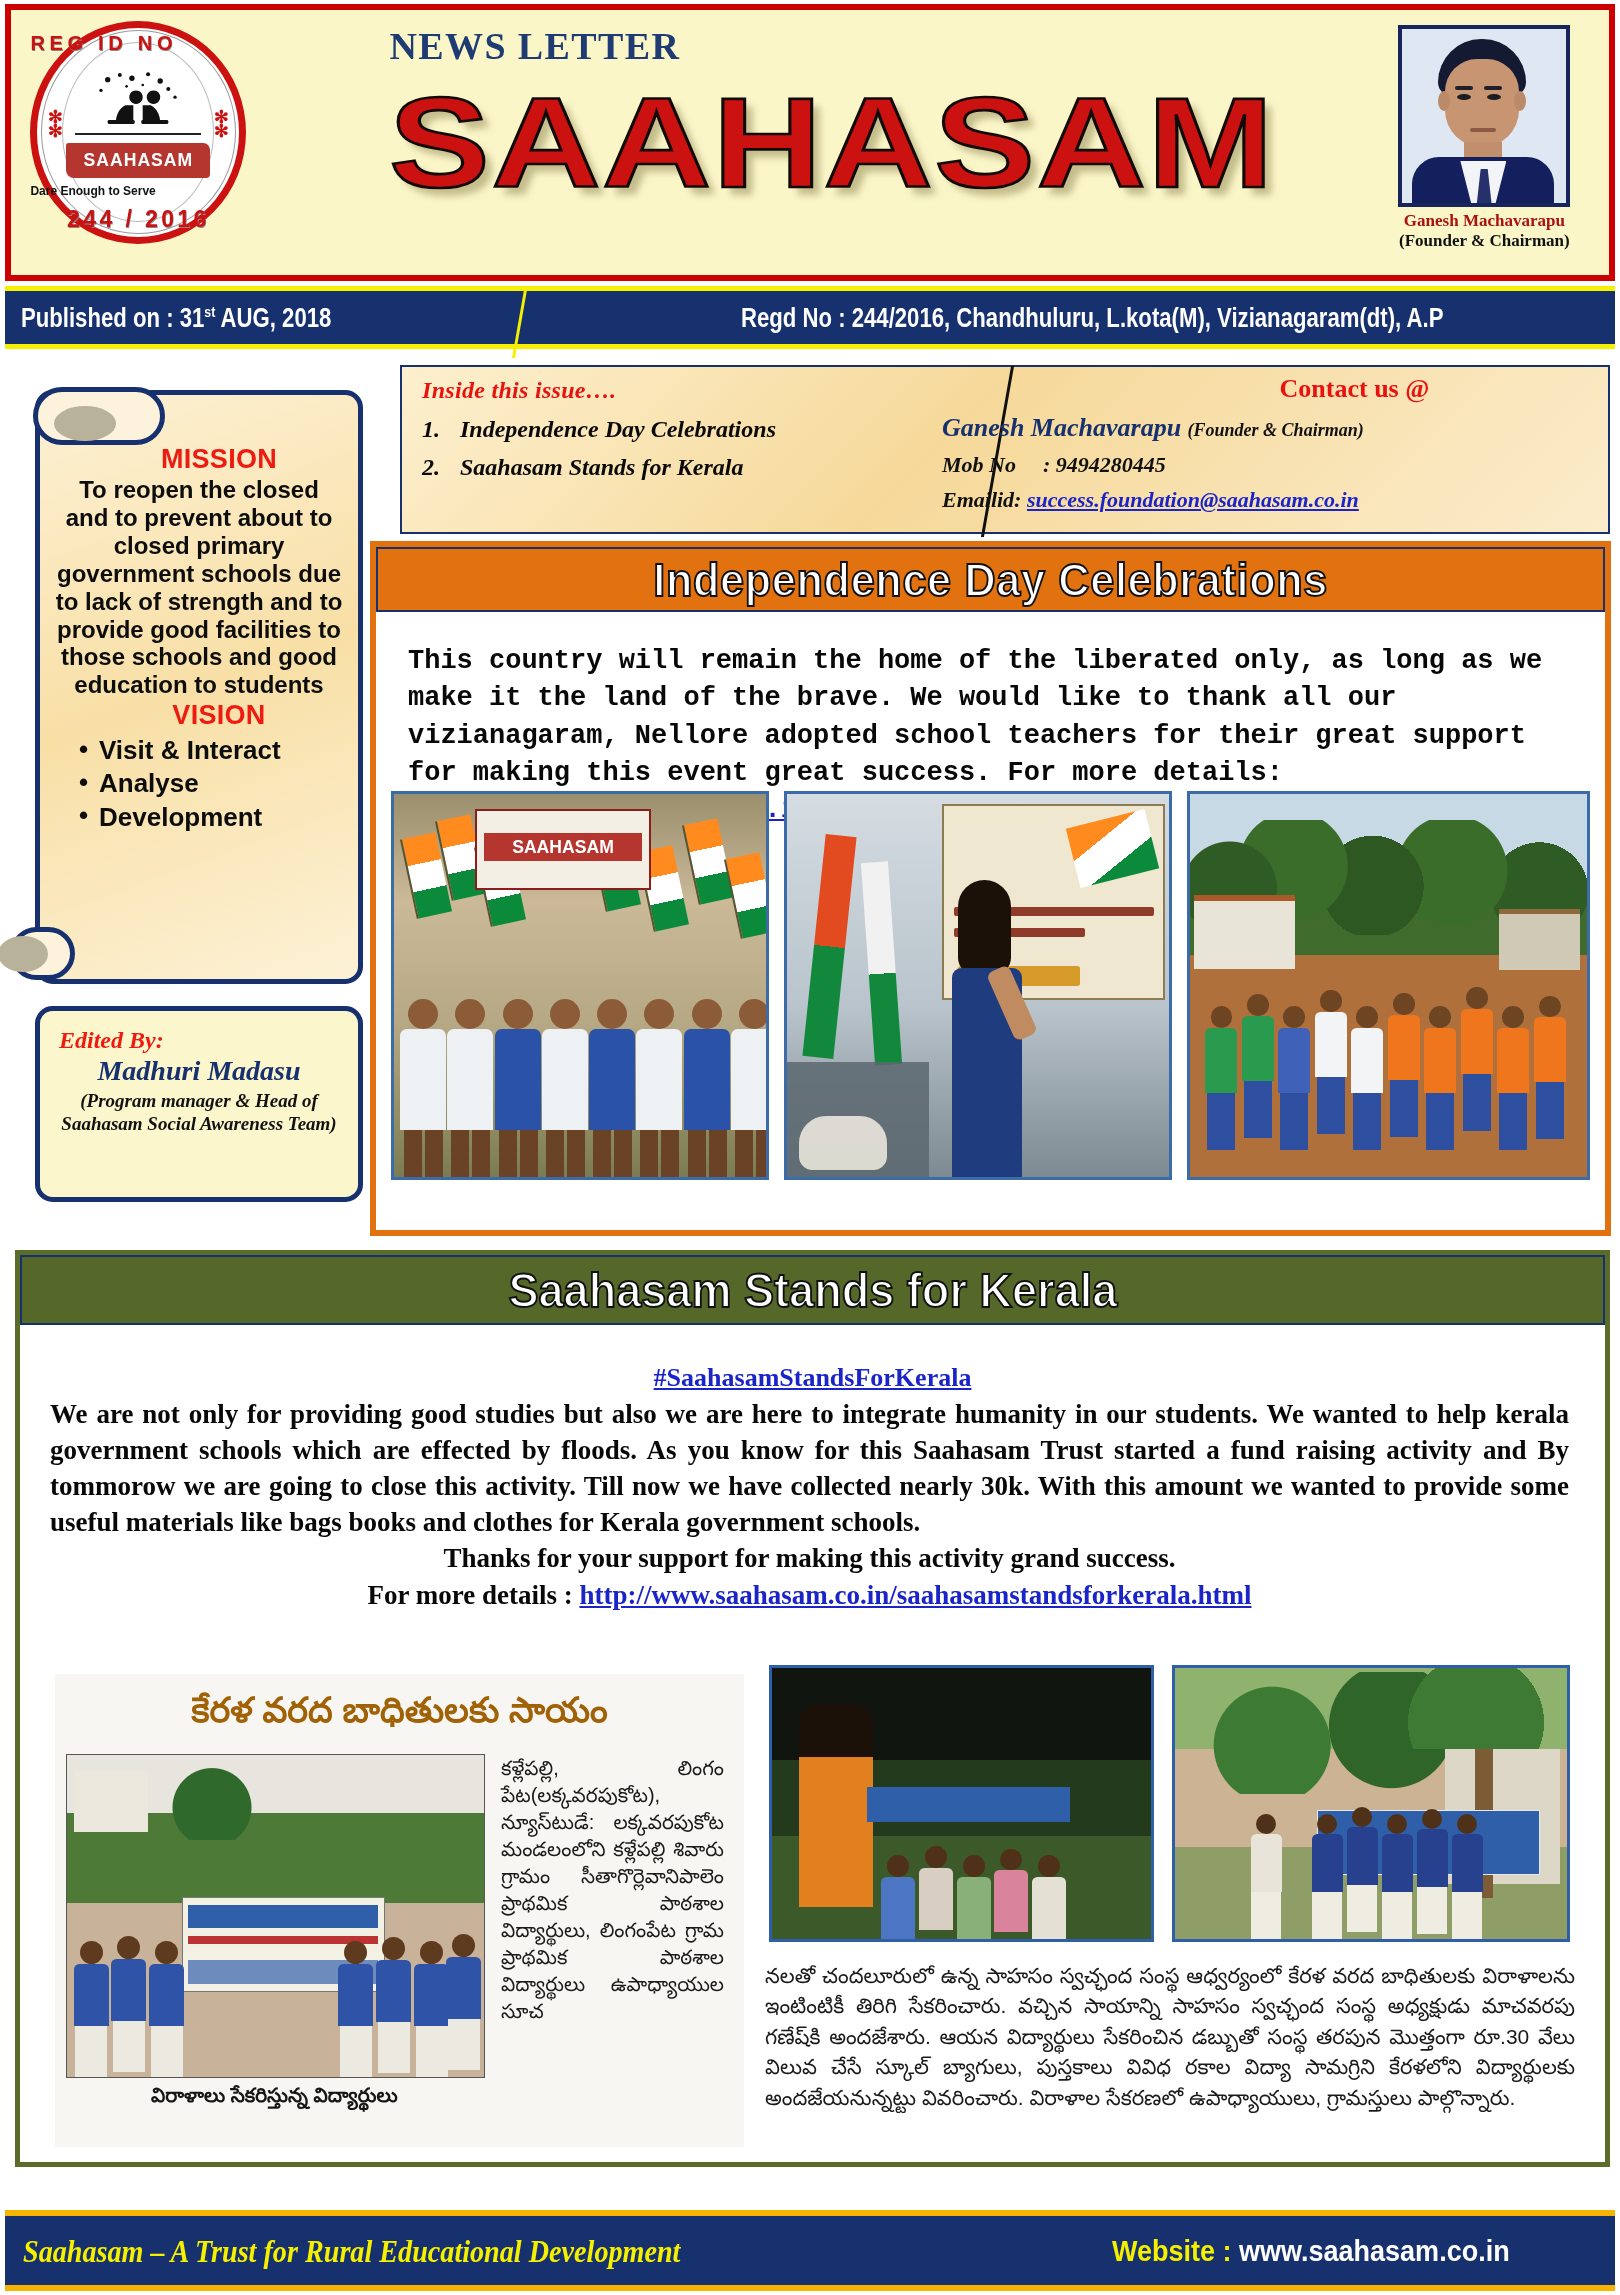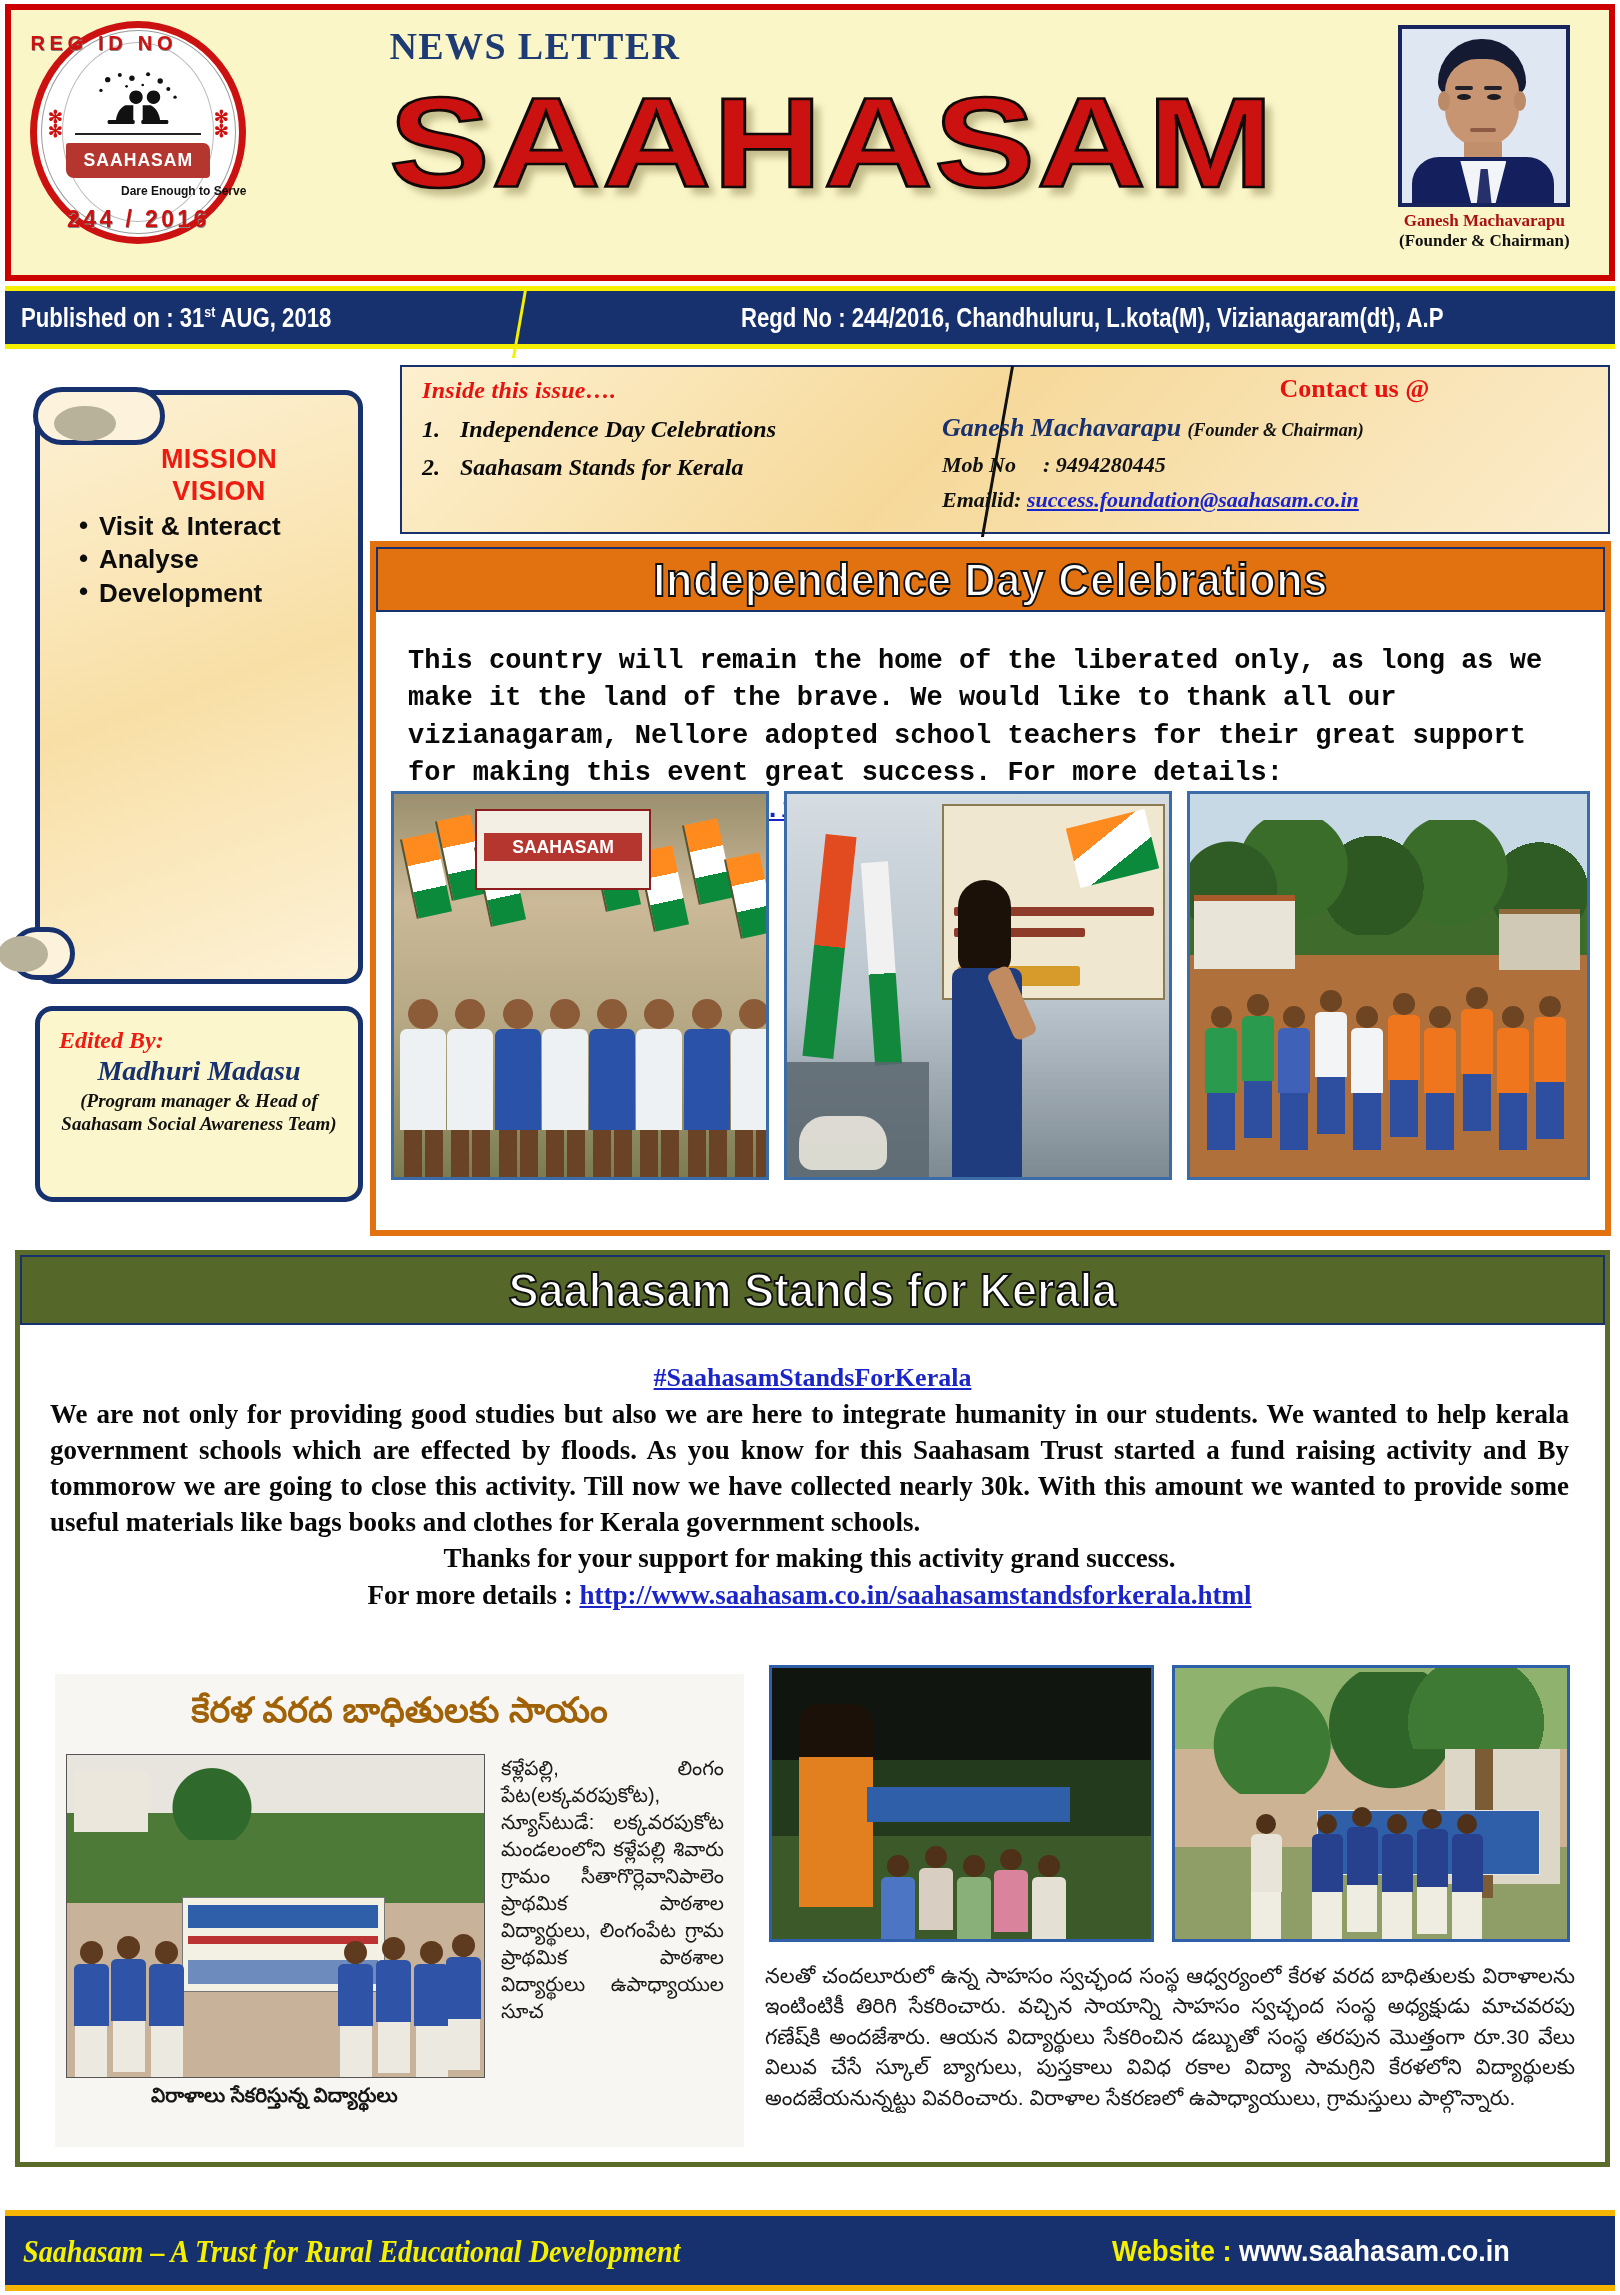--- a/index.html
+++ b/index.html
@@ -54,21 +54,21 @@
   }
   .logo-brush{
     position:absolute; left:36px; right:36px; top:122px; height:35px;
     background:#b5352f; border-radius:2.7px 6.8px 4px 8px;
     display:flex; align-items:center; justify-content:center;
   }
   .logo-brush span{
     color:#fff; font-weight:bold; font-size:17.6px; letter-spacing:1px;
   }
   .logo-tagline{
-    position:absolute; left:0; width:100%; top:163px; text-align:right;
+    position:absolute; left:0; width:100%; top:163px; text-align:left;
     font-size:12px; font-weight:bold; color:#111;
   }
 
   .news-letter{
     position:absolute; left:378px; top:13.5px;
     font-family:"Liberation Serif", serif;
     font-size:38px; font-weight:bold; color:#1f3b73;
     letter-spacing:1.4px;
   }
   .saahasam-title{
@@ -535,20 +535,21 @@
       <span>Emailid:</span>
       <a href="#">success.foundation@saahasam.co.in</a>
     </div>
   </div>
 
   <div class="scroll-box">
     <div class="scroll-curl-top">
       <div class="scroll-curl-top-inner"></div>
     </div>
     <div class="mission-h">MISSION</div>
+    <div class="mission-body">To reopen the closed and to prevent about to closed primary government  schools due to lack of strength and to provide good facilities to those schools and good education to students</div>
     <div class="vision-h">VISION</div>
     <ul class="vision-list">
       <li>Visit &amp; Interact</li>
       <li>Analyse</li>
       <li>Development</li>
     </ul>
     <div class="scroll-curl-bot">
       <div class="c1"></div>
         <div class="c2"></div>
     </div>

